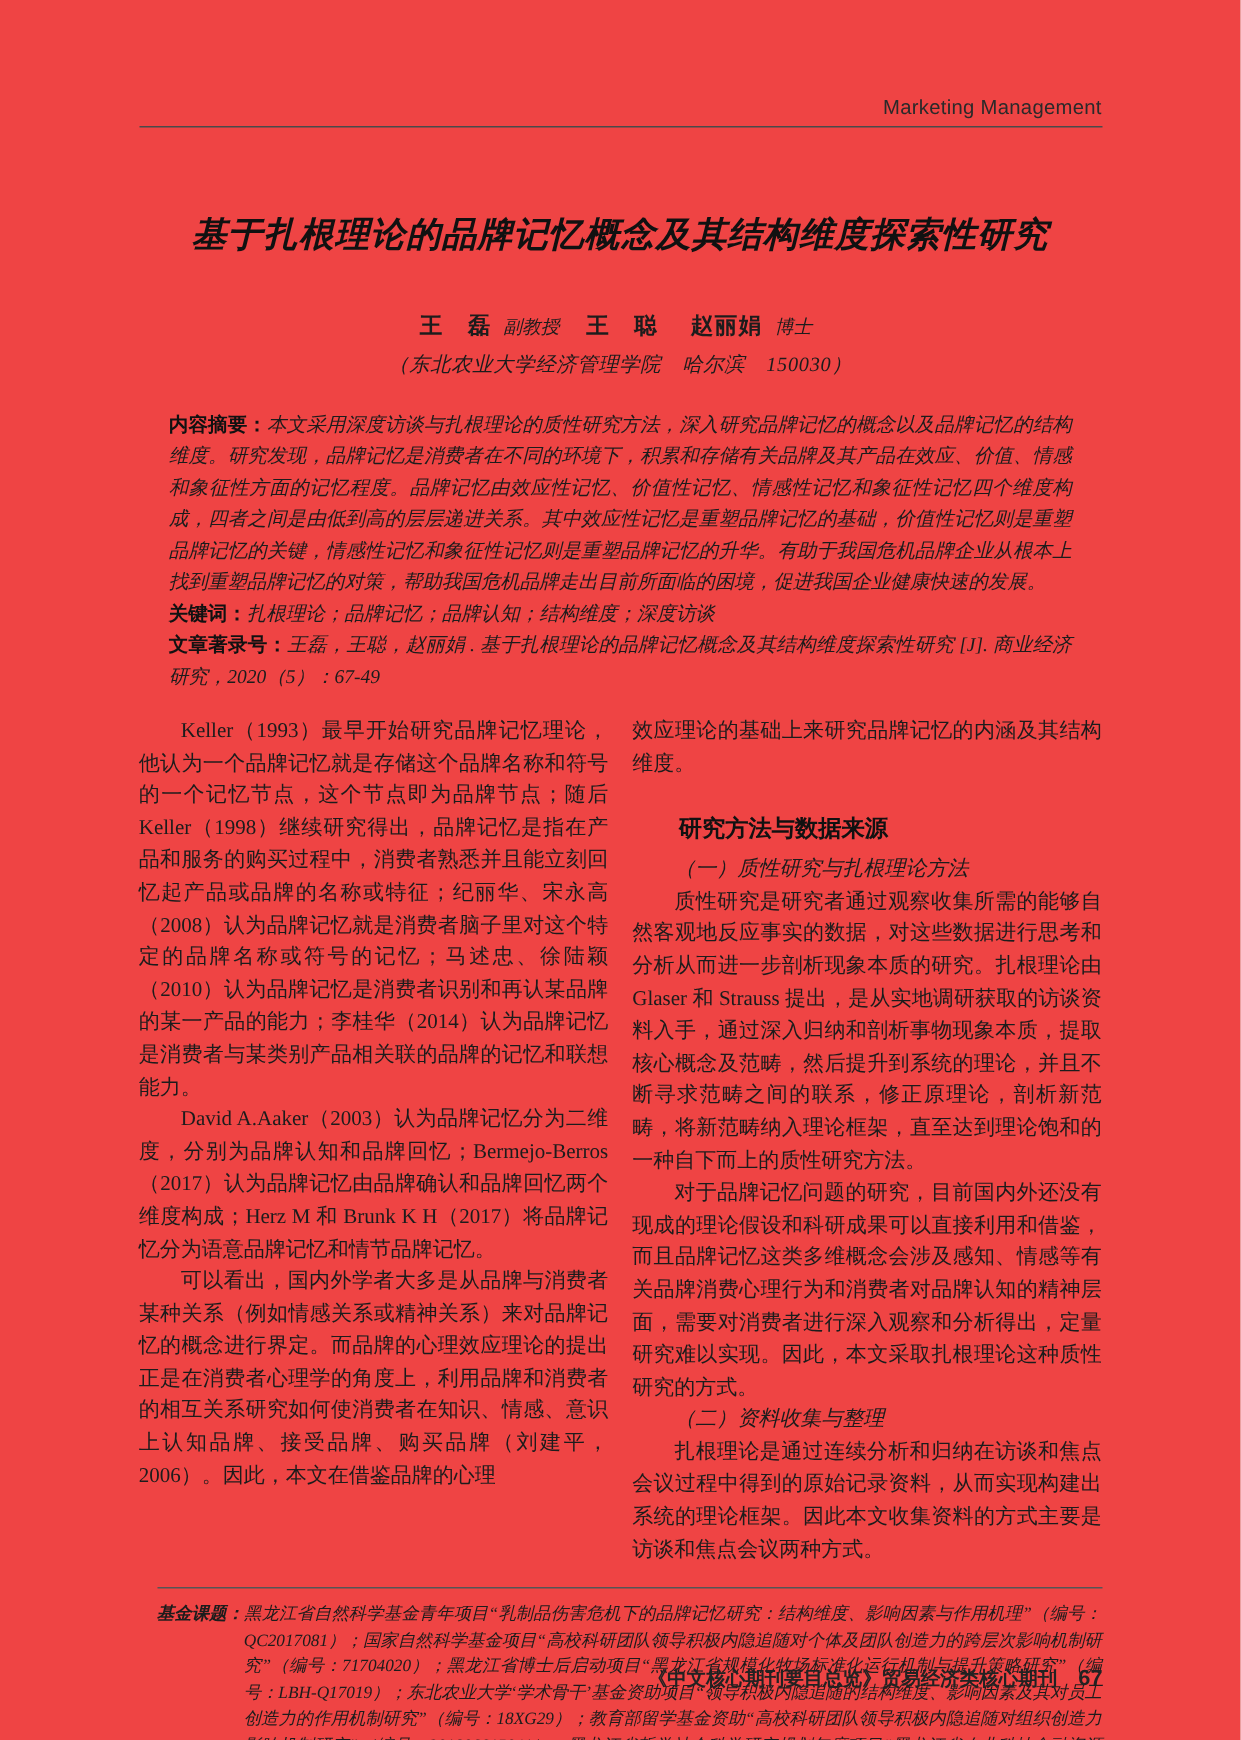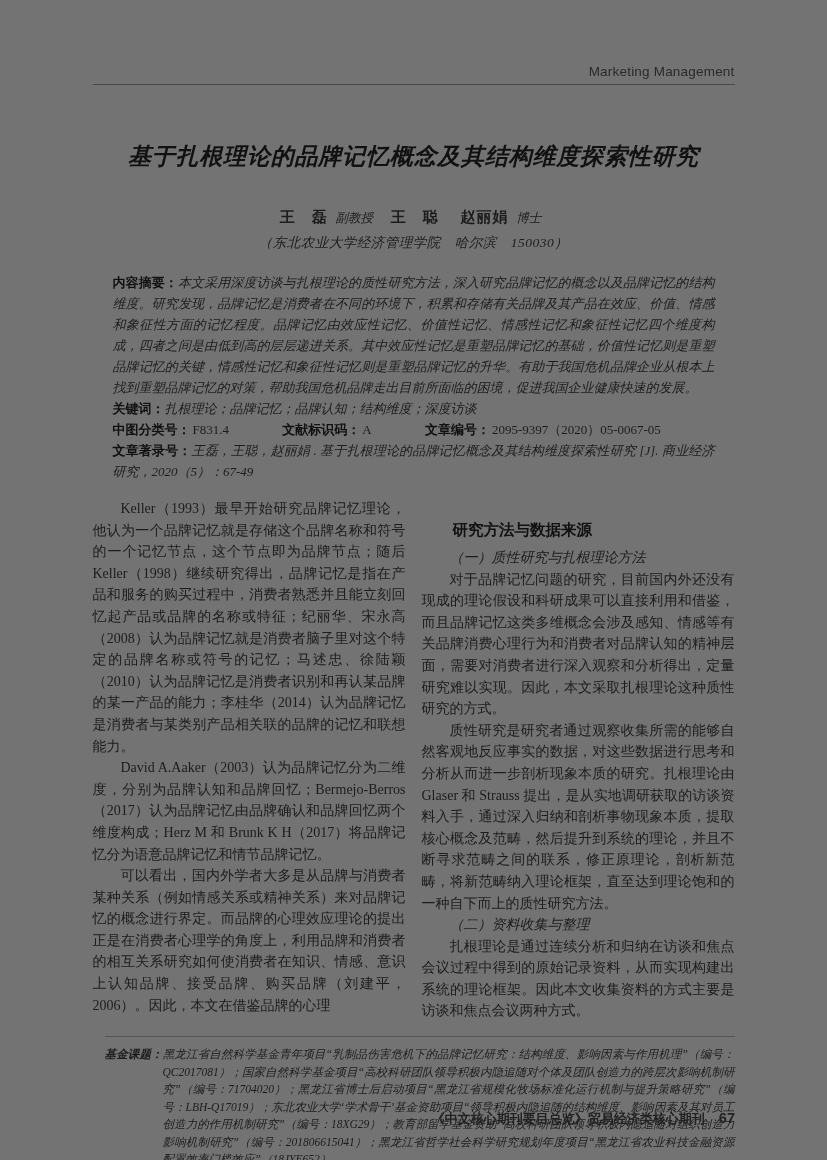--- a/index.html
+++ b/index.html
@@ -1,20 +1,20 @@
 <!DOCTYPE html>
 <html lang="zh"><head>
 <meta charset="utf-8">
 <style>
   html,body { margin:0; padding:0; background:#e8e8e8; }
   .page {
     position:relative;
     width:827px; height:1160px;
     margin:0 auto;
-    background:#737373;
+    background:#ef4444;
     box-sizing:border-box;
     font-family:"Liberation Serif","DejaVu Serif",serif;
     color:#1c1c1c;
     overflow:hidden;
   }
   .content { width:642px; margin:0 auto; }
 
   .journal-tag {
     padding-top:64px;
     text-align:right;
@@ -105,39 +105,35 @@
       <span class="a-name">王　聪</span>
       <span class="a-role"></span>
       <span class="a-name">赵丽娟</span>
       <span class="a-role">博士</span>
     </div>
     <div class="affiliation">（东北农业大学经济管理学院　哈尔滨　150030）</div>
 
     <div class="front-matter">
       <p class="kai"><b class="fm-label">内容摘要：</b><span>本文采用深度访谈与扎根理论的质性研究方法，深入研究品牌记忆的概念以及品牌记忆的结构维度。研究发现，品牌记忆是消费者在不同的环境下，积累和存储有关品牌及其产品在效应、价值、情感和象征性方面的记忆程度。品牌记忆由效应性记忆、价值性记忆、情感性记忆和象征性记忆四个维度构成，四者之间是由低到高的层层递进关系。其中效应性记忆是重塑品牌记忆的基础，价值性记忆则是重塑品牌记忆的关键，情感性记忆和象征性记忆则是重塑品牌记忆的升华。有助于我国危机品牌企业从根本上找到重塑品牌记忆的对策，帮助我国危机品牌走出目前所面临的困境，促进我国企业健康快速的发展。</span></p>
       <p class="kai"><b class="fm-label">关键词：</b><span>扎根理论；品牌记忆；品牌认知；结构维度；深度访谈</span></p>
-      <p class="meta-row">
-        <span class="meta-item"><b>中图分类号：</b><span class="val">F831.4</span></span>
-        <span class="meta-item"><b>文献标识码：</b><span class="val">A</span></span>
-        <span class="meta-item"><b>文章编号：</b><span class="val">2095-9397（2020）05-0067-05</span></span>
-      </p>
       <p class="kai"><b class="fm-label">文章著录号：</b><span>王磊，王聪，赵丽娟 . 基于扎根理论的品牌记忆概念及其结构维度探索性研究 [J]. 商业经济研究，2020（5）：67-49</span></p>
     </div>
 
     <div class="columns">
       <div class="col">
         <p>Keller（1993）最早开始研究品牌记忆理论，他认为一个品牌记忆就是存储这个品牌名称和符号的一个记忆节点，这个节点即为品牌节点；随后 Keller（1998）继续研究得出，品牌记忆是指在产品和服务的购买过程中，消费者熟悉并且能立刻回忆起产品或品牌的名称或特征；纪丽华、宋永高（2008）认为品牌记忆就是消费者脑子里对这个特定的品牌名称或符号的记忆；马述忠、徐陆颖（2010）认为品牌记忆是消费者识别和再认某品牌的某一产品的能力；李桂华（2014）认为品牌记忆是消费者与某类别产品相关联的品牌的记忆和联想能力。</p>
         <p>David A.Aaker（2003）认为品牌记忆分为二维度，分别为品牌认知和品牌回忆；Bermejo-Berros（2017）认为品牌记忆由品牌确认和品牌回忆两个维度构成；Herz M 和 Brunk K H（2017）将品牌记忆分为语意品牌记忆和情节品牌记忆。</p>
         <p>可以看出，国内外学者大多是从品牌与消费者某种关系（例如情感关系或精神关系）来对品牌记忆的概念进行界定。而品牌的心理效应理论的提出正是在消费者心理学的角度上，利用品牌和消费者的相互关系研究如何使消费者在知识、情感、意识上认知品牌、接受品牌、购买品牌（刘建平，2006）。因此，本文在借鉴品牌的心理</p>
       </div>
       <div class="col">
+        <p class="no-indent">效应理论的基础上来研究品牌记忆的内涵及其结构维度。</p>
         <h2 class="spaced">研究方法与数据来源</h2>
         <p class="sub">（一）质性研究与扎根理论方法</p>
+        <p>质性研究是研究者通过观察收集所需的能够自然客观地反应事实的数据，对这些数据进行思考和分析从而进一步剖析现象本质的研究。扎根理论由 Glaser 和 Strauss 提出，是从实地调研获取的访谈资料入手，通过深入归纳和剖析事物现象本质，提取核心概念及范畴，然后提升到系统的理论，并且不断寻求范畴之间的联系，修正原理论，剖析新范畴，将新范畴纳入理论框架，直至达到理论饱和的一种自下而上的质性研究方法。</p>
         <p>对于品牌记忆问题的研究，目前国内外还没有现成的理论假设和科研成果可以直接利用和借鉴，而且品牌记忆这类多维概念会涉及感知、情感等有关品牌消费心理行为和消费者对品牌认知的精神层面，需要对消费者进行深入观察和分析得出，定量研究难以实现。因此，本文采取扎根理论这种质性研究的方式。</p>
-        <p>质性研究是研究者通过观察收集所需的能够自然客观地反应事实的数据，对这些数据进行思考和分析从而进一步剖析现象本质的研究。扎根理论由 Glaser 和 Strauss 提出，是从实地调研获取的访谈资料入手，通过深入归纳和剖析事物现象本质，提取核心概念及范畴，然后提升到系统的理论，并且不断寻求范畴之间的联系，修正原理论，剖析新范畴，将新范畴纳入理论框架，直至达到理论饱和的一种自下而上的质性研究方法。</p>
         <p class="sub">（二）资料收集与整理</p>
         <p>扎根理论是通过连续分析和归纳在访谈和焦点会议过程中得到的原始记录资料，从而实现构建出系统的理论框架。因此本文收集资料的方式主要是访谈和焦点会议两种方式。</p>
       </div>
     </div>
 
     <div class="footnote">
       <p><b class="fn-label">基金课题：</b><span>黑龙江省自然科学基金青年项目“乳制品伤害危机下的品牌记忆研究：结构维度、影响因素与作用机理”（编号：QC2017081）；国家自然科学基金项目“高校科研团队领导积极内隐追随对个体及团队创造力的跨层次影响机制研究”（编号：71704020）；黑龙江省博士后启动项目“黑龙江省规模化牧场标准化运行机制与提升策略研究”（编号：LBH-Q17019）；东北农业大学‘学术骨干’基金资助项目“领导积极内隐追随的结构维度、影响因素及其对员工创造力的作用机制研究”（编号：18XG29）；教育部留学基金资助“高校科研团队领导积极内隐追随对组织创造力影响机制研究”（编号：201806615041）；黑龙江省哲学社会科学研究规划年度项目“黑龙江省农业科技金融资源配置效率门槛效应”（18JYE652）</span></p>
     </div>
 
   </div>

